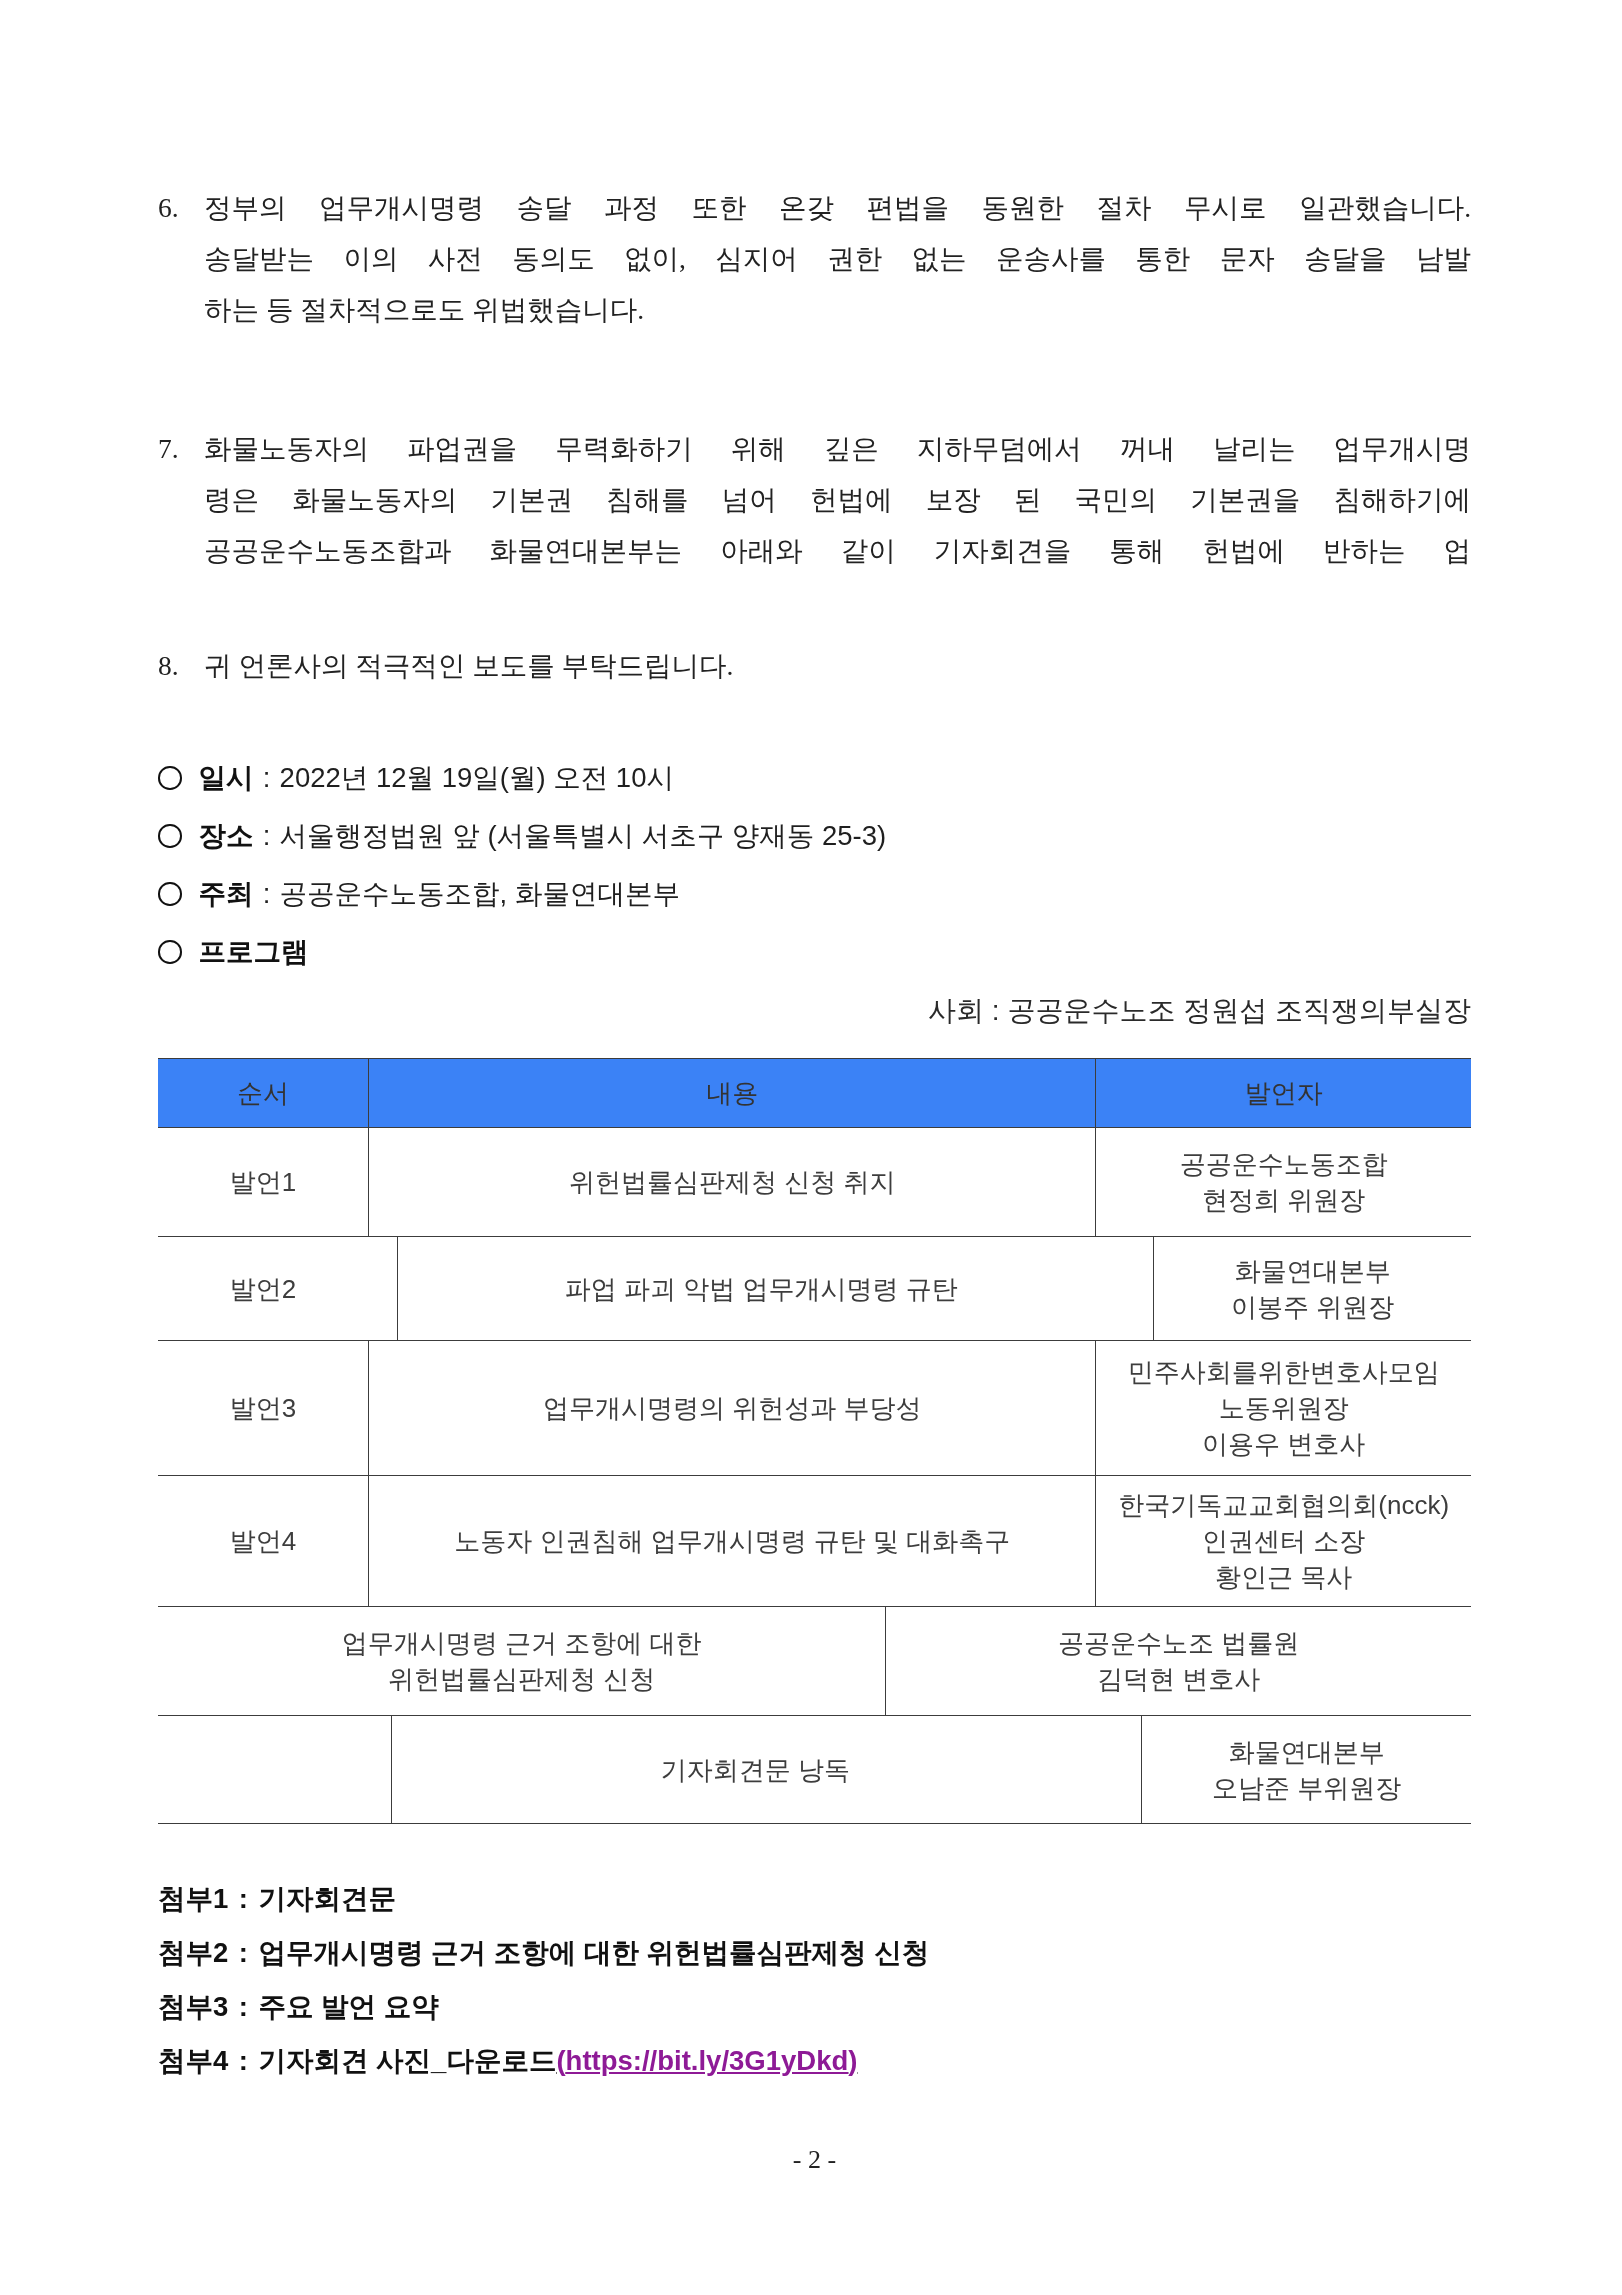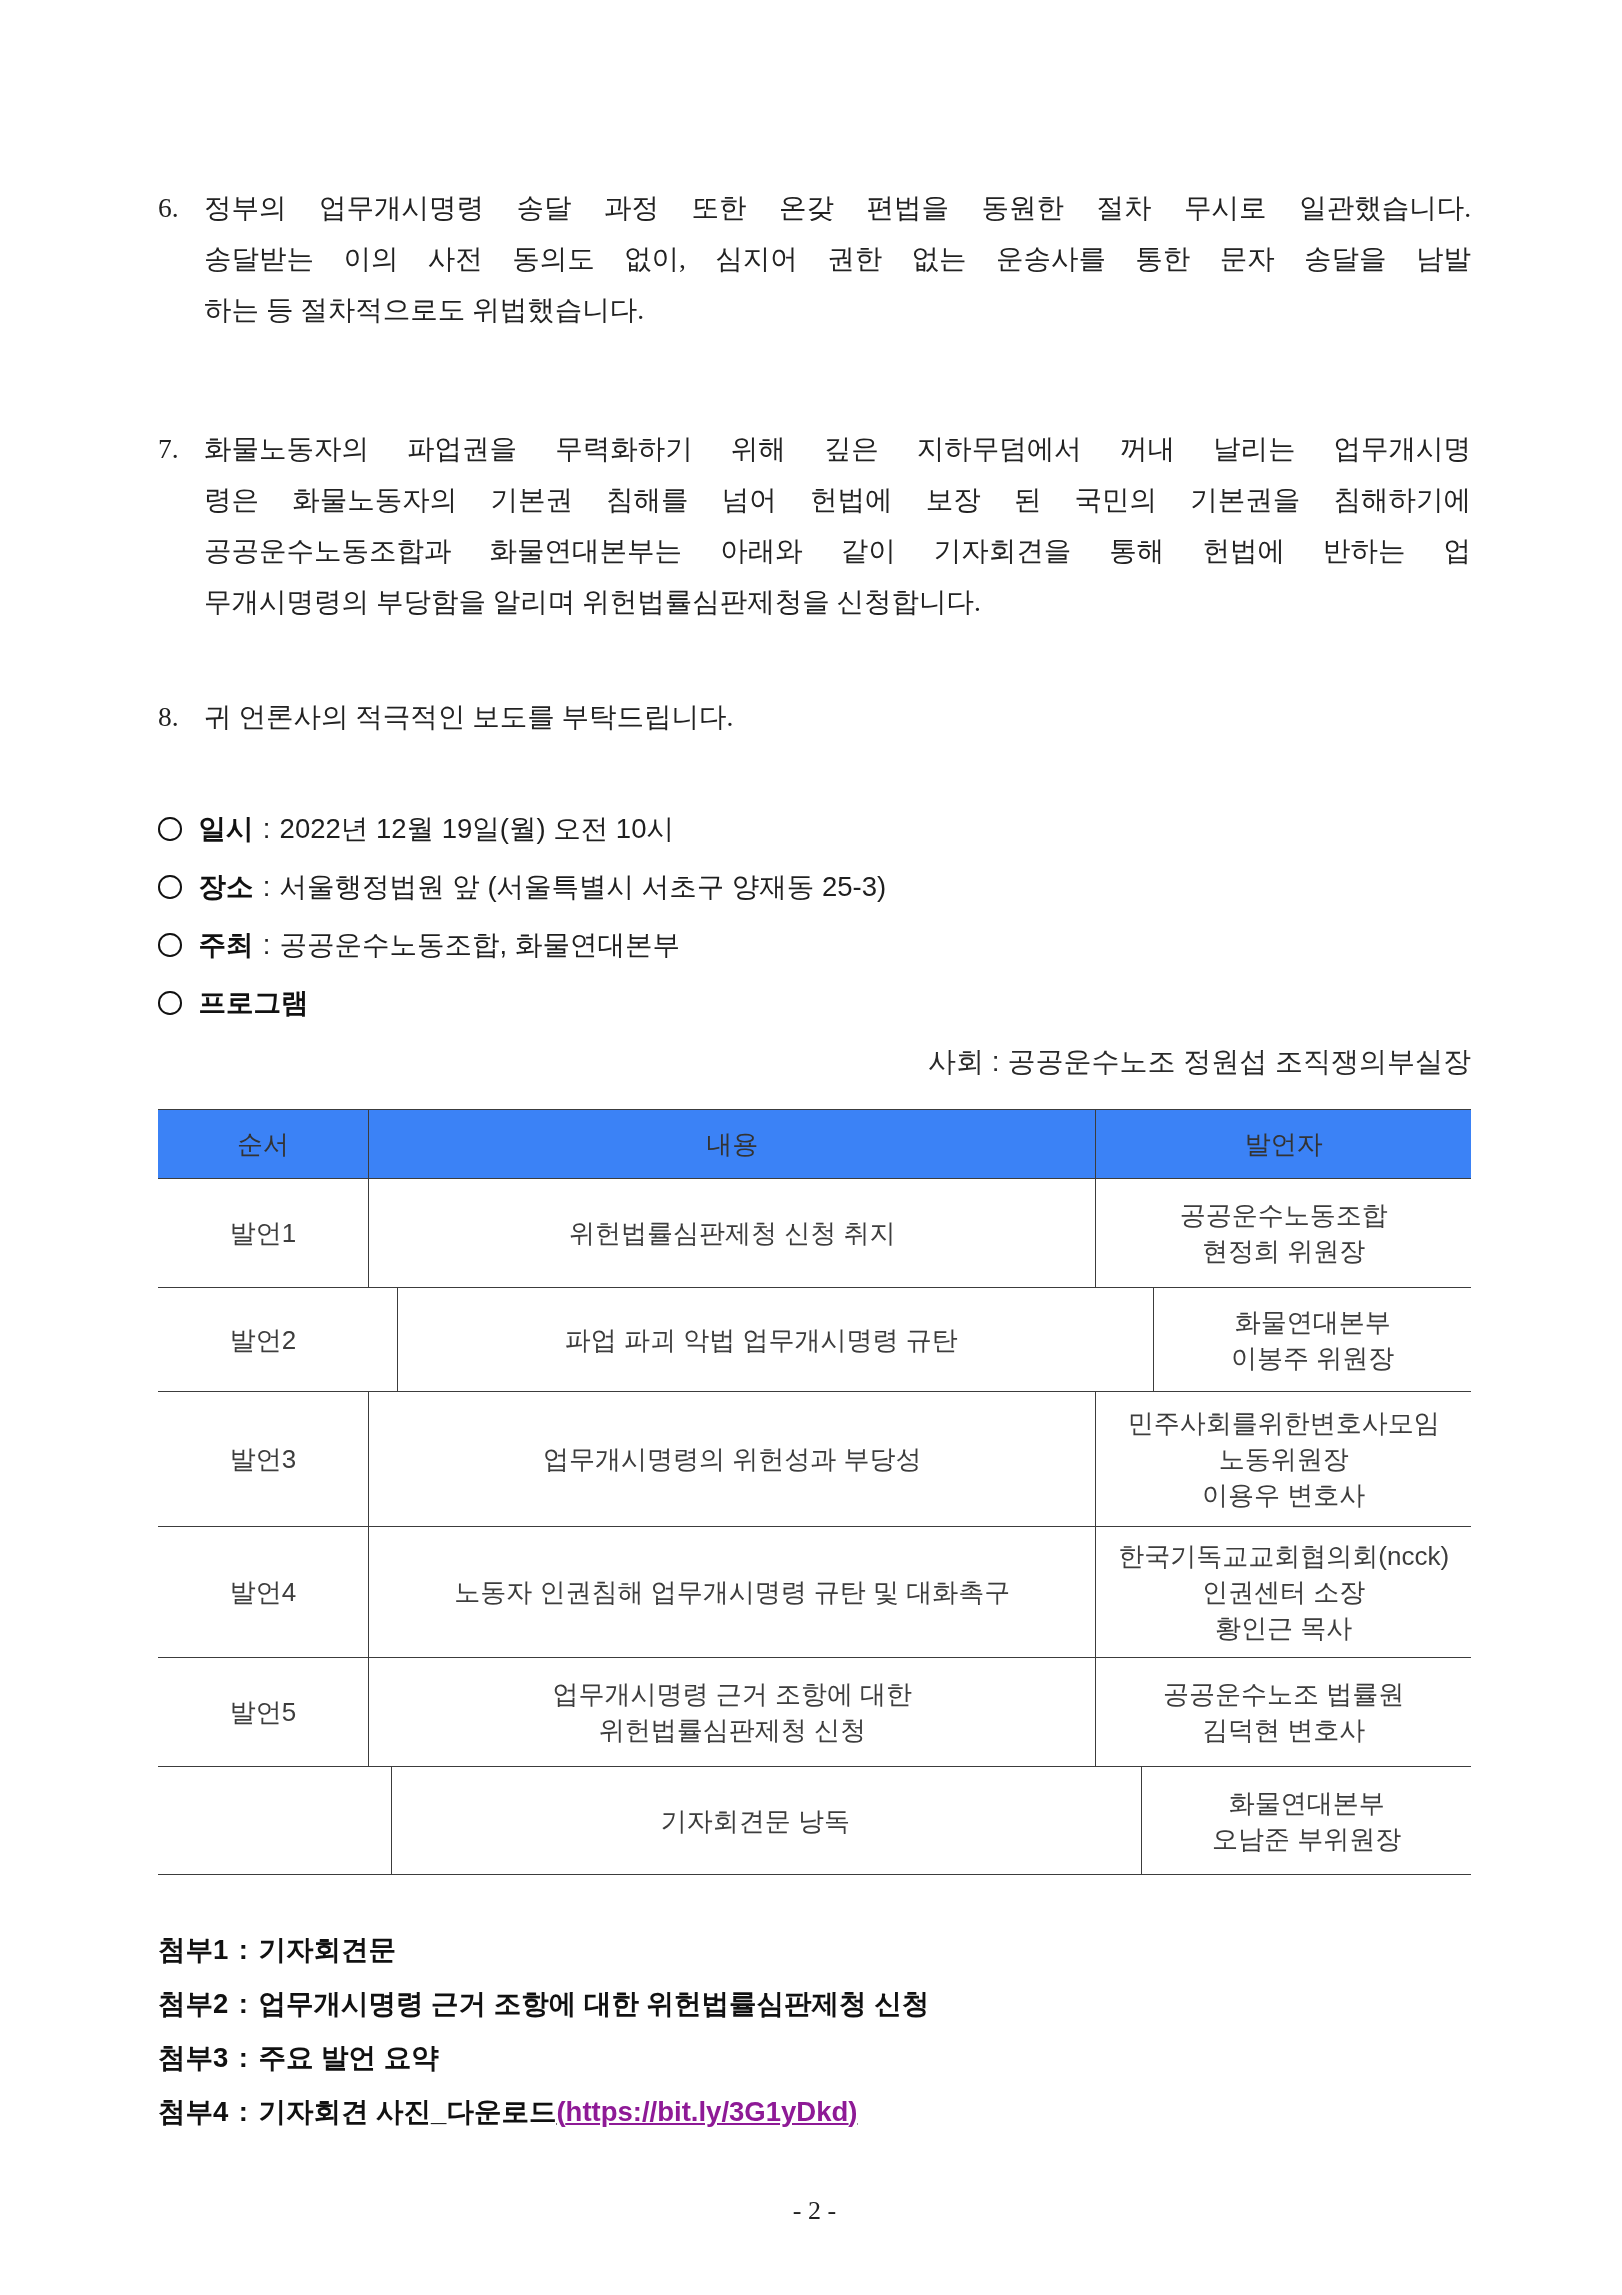--- a/index.html
+++ b/index.html
@@ -107,21 +107,20 @@
       <div class="para-line last">하는 등 절차적으로도 위법했습니다.</div>
     </div>
   </div>
 
   <div class="para">
     <span class="para-num">7.</span>
     <div class="para-lines">
       <div class="para-line">화물노동자의 파업권을 무력화하기 위해 깊은 지하무덤에서 꺼내 날리는 업무개시명</div>
       <div class="para-line">령은 화물노동자의 기본권 침해를 넘어 헌법에 보장 된 국민의 기본권을 침해하기에</div>
       <div class="para-line">공공운수노동조합과 화물연대본부는 아래와 같이 기자회견을 통해 헌법에 반하는 업</div>
-      <div class="para-line last">무개시명령의 부당함을 알리며 위헌법률심판제청을 신청합니다.</div>
     </div>
   </div>
 
   <div class="para">
     <span class="para-num">8.</span>
     <div class="para-lines">
       <div class="para-line last">귀 언론사의 적극적인 보도를 부탁드립니다.</div>
     </div>
   </div>
 
@@ -215,23 +214,20 @@
         <div>노동자 인권침해 업무개시명령 규탄 및 대화촉구</div>
       </div>
       <div class="tcell col-speaker">
         <div>한국기독교교회협의회(ncck)</div>
         <div>인권센터 소장</div>
         <div>황인근 목사</div>
       </div>
     </div>
 
     <div class="trow h-r4">
-      <div class="tcell col-order">
-        <div>발언5</div>
-      </div>
       <div class="tcell col-content">
         <div>업무개시명령 근거 조항에 대한</div>
         <div>위헌법률심판제청 신청</div>
       </div>
       <div class="tcell col-speaker">
         <div>공공운수노조 법률원</div>
         <div>김덕현 변호사</div>
       </div>
     </div>
 

